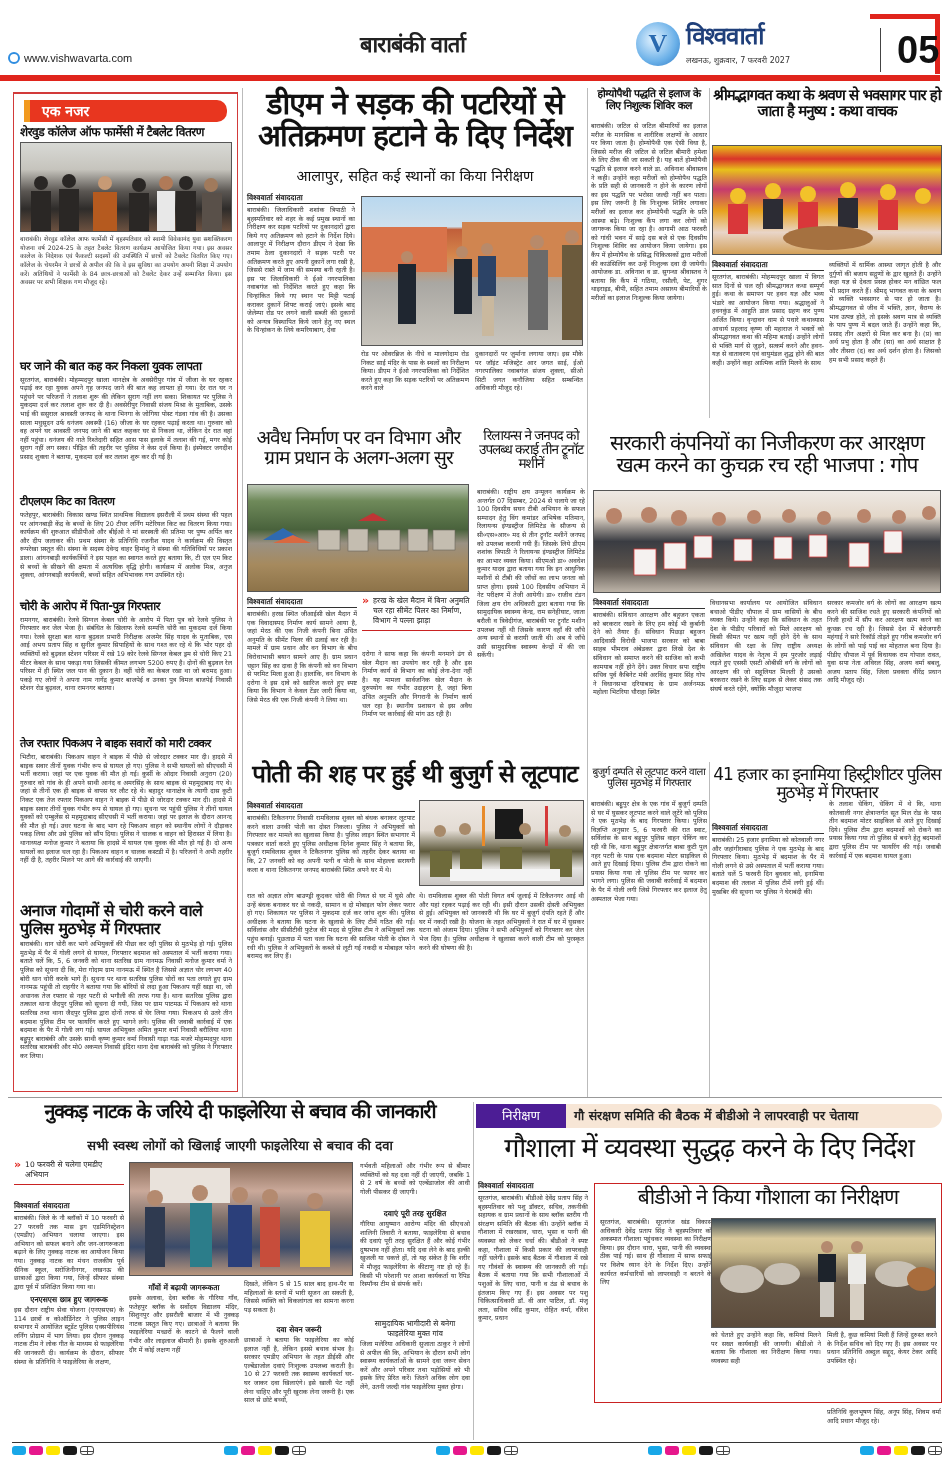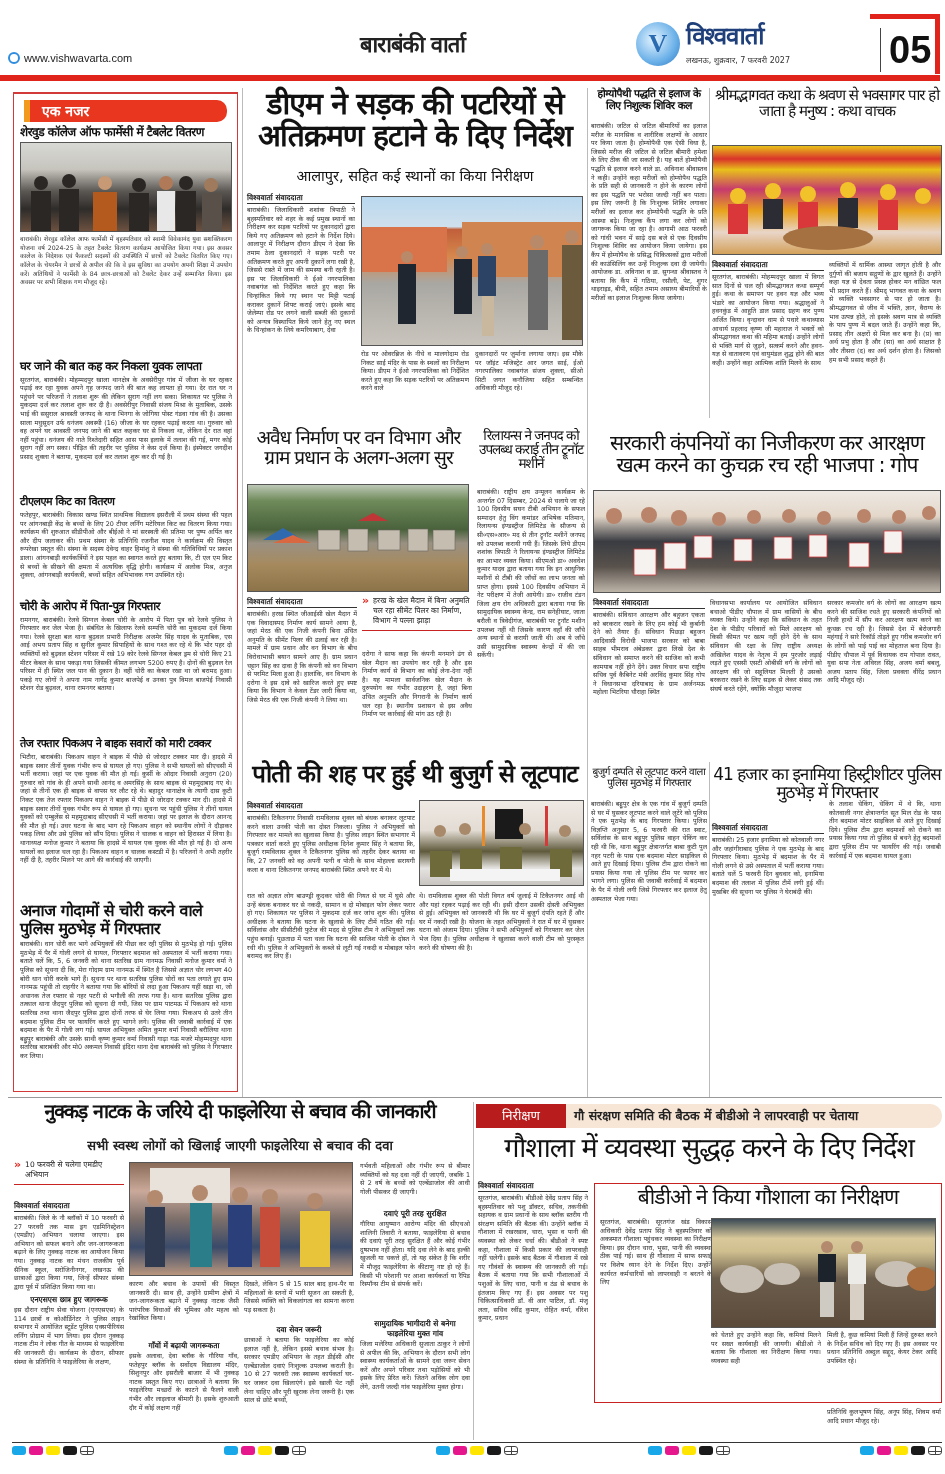--- a/index.html
+++ b/index.html
@@ -6,21 +6,21 @@
 html,body{width:945px;height:1474px;background:#fff;overflow:hidden}
 body{font-family:"DejaVu Sans","Liberation Sans",sans-serif;color:#1a1a1a;position:relative}
 .abs{position:absolute}
 .hdr-site{left:8px;top:52px;font-size:11px;font-family:"Liberation Sans",sans-serif;color:#222;display:flex;align-items:center;gap:4px}
 .ie{width:12px;height:12px;border-radius:50%;border:2px solid #2f8de0;display:inline-block;position:relative}
 .section-name{left:360px;top:28px;font-size:22px;font-weight:bold;color:#222;font-family:"DejaVu Sans",sans-serif;letter-spacing:-1px}
 .logo{left:636px;top:22px;width:44px;height:44px;border-radius:50%;background:radial-gradient(circle at 40% 40%,#e4f3ff,#6ab0e8 60%,#2a74c0);display:flex;align-items:center;justify-content:center;font-family:"Liberation Serif",serif;font-weight:bold;font-size:26px;color:#2a6ab0}
 .brand{left:686px;top:18px;font-size:24px;font-weight:bold;color:#1f3f7a;letter-spacing:-1px}
 .dateline{left:686px;top:54px;font-size:8px;color:#333}
 .pagebox{left:870px;top:14px;width:70px;height:60px;border-top:5px solid #e0241c;border-right:5px solid #e0241c}
-.pagenum{left:880px;top:28px;font-size:38px;font-weight:bold;font-family:"Liberation Sans",sans-serif;border-left:1px solid #444;padding-left:8px;line-height:44px;color:#111}
+.pagenum{left:880px;top:28px;font-size:38px;font-weight:bold;font-family:"Liberation Sans",sans-serif;border-left:1px solid #444;padding-left:16px;line-height:44px;color:#111}
 .redrule{left:0;top:75px;width:940px;height:6px;background:#e0241c}
 .txt{font-size:6.4px;line-height:8.6px;color:#333;text-align:justify;overflow:hidden;font-family:"DejaVu Sans",sans-serif}
 .byline{font-size:7.5px;font-weight:bold;color:#222;border-bottom:1px solid #333;padding-bottom:1px;margin-bottom:2px}
 .h-big{font-weight:bold;color:#111;text-align:center;letter-spacing:-1px;line-height:1.05}
 .h-med{font-weight:bold;color:#111;letter-spacing:-.5px;line-height:1.1}
 .photo{overflow:hidden;border:1px solid #555}
 .leftbox{left:13px;top:92px;width:225px;height:1000px;border:1px solid #d23a3a;border-top:2px solid #d23a3a}
 .eknazar{left:24px;top:100px;width:203px;height:22px;background:#e8361f;border-radius:0 10px 10px 0;color:#fff;font-weight:bold;font-size:14px;padding-left:12px;line-height:22px;border-left:6px solid #f29a1f}
 .pull{display:flex;gap:4px;font-size:7.5px;line-height:10px;color:#222}
 .pull .chev{color:#e0241c;font-weight:bold;font-size:11px}
@@ -135,21 +135,21 @@
         <rect x="200" y="48" width="22" height="95"></rect>
       </g>
   </svg>
 </div>
 <div class="abs txt" style="left:361px;top:350px;width:108px;height:52px">रोड पर ओवरब्रिज के नीचे व मालगोदाम रोड निकट साईं मंदिर के पास के स्थलों का निरीक्षण किया। डीएम ने ईओ नगरपालिका को निर्देशित करते हुए कहा कि सड़क पटरियों पर अतिक्रमण करने वाले</div>
 <div class="abs txt" style="left:475px;top:350px;width:108px;height:52px">दुकानदारों पर जुर्माना लगाया जाए। इस मौके पर जॉइंट मजिस्ट्रेट आर जगत साई, ईओ नगरपालिका नवाबगंज संजय शुक्ला, सीओ सिटी जगत कनौजिया सहित सम्बन्धित अधिकारी मौजूद रहे।</div>
 
 <div class="abs h-med" style="left:590px;top:88px;width:118px;font-size:10.5px;text-align:center;font-weight:bold;color:#111">होम्योपैथी पद्धति से इलाज के लिए निशुल्क शिविर कल</div>
 <div class="abs txt" style="left:591px;top:122px;width:116px;height:290px">बाराबंकी। जटिल से जटिल बीमारियों का इलाज मरीज के मानसिक व शारीरिक लक्षणों के आधार पर किया जाता है। होम्योपैथी एक ऐसी विधा है, जिससे मरीज की जटिल से जटिल बीमारी हमेशा के लिए ठीक की जा सकती है। यह बातें होम्योपैथी पद्धति से इलाज करने वाले डा. अविनाश श्रीवास्तव ने कही। उन्होंने कहा मरीजों को होम्योपैथ पद्धति के प्रति सही से जानकारी न होने के कारण लोगों का इस पद्धति पर भरोसा जल्दी नहीं बन पाता। इस लिए जरूरी है कि निःशुल्क शिविर लगाकर मरीजों का इलाज कर होम्योपैथी पद्धति के प्रति आस्था बढ़े। निःशुल्क कैंप लगा कर लोगों को जागरूक किया जा रहा है। आगामी आठ फरवरी को गांधी भवन में साढ़े दस बजे से एक दिवसीय निःशुल्क शिविर का आयोजन किया जायेगा। इस कैंप में होम्योपैथ के प्रसिद्ध चिकित्सकों द्वारा मरीजों की काउंसिलिंग कर उन्हें निःशुल्क दवा दी जायेगी। आयोजक डा. अविनाश व डा. सुगन्धा श्रीवास्तव ने बताया कि कैंप में गठिया, रसौली, पेट, शुगर थाइराइड, बीपी, सहित तमाम असाध्य बीमारियों के मरीजों का इलाज निःशुल्क किया जायेगा।</div>
 
-<div class="abs h-big" style="left:712px;top:88px;width:230px;font-size:15px;font-weight:normal">श्रीमद्भागवत कथा के श्रवण से भवसागर पार हो जाता है मनुष्य : कथा वाचक</div>
+<div class="abs h-big" style="left:712px;top:88px;width:230px;font-size:15px;font-weight:bold">श्रीमद्भागवत कथा के श्रवण से भवसागर पार हो जाता है मनुष्य : कथा वाचक</div>
 <div class="abs photo" style="left:712px;top:145px;width:230px;height:110px;background:linear-gradient(180deg,#e8c11a 0%,#d9332a 12%,#e8c11a 22%,#c63a6e 40%,#e8a21c 60%,#e9d5c8 80%,#d3a15a 100%)">
   <svg width="230" height="110">
     <g fill="#f2c22a">
         <circle cx="25" cy="50" r="8"></circle>
         <circle cx="60" cy="45" r="8"></circle>
         <circle cx="95" cy="48" r="8"></circle>
         <circle cx="135" cy="44" r="8"></circle>
         <circle cx="175" cy="46" r="8"></circle>
         <circle cx="210" cy="50" r="8"></circle>
       </g>
@@ -300,39 +300,38 @@
     <g>
         <rect x="15" y="44" width="20" height="60" fill="#2f3a50"></rect>
         <rect x="60" y="40" width="22" height="64" fill="#2c7d8a"></rect>
         <rect x="98" y="42" width="24" height="62" fill="#2b3f7a"></rect>
         <rect x="130" y="44" width="20" height="60" fill="#c74d3b"></rect>
         <rect x="170" y="48" width="30" height="56" fill="#e7c43a"></rect>
       </g>
   </svg>
 </div>
 <div class="abs" style="left:129px;top:1280px;width:110px">
-  <div class="txt" style="height:58px">कारण और बचाव के उपायों की विस्तृत जानकारी दी। साथ ही, उन्होंने ग्रामीण क्षेत्रों में जन-जागरूकता बढ़ाने में नुक्कड़ नाटक जैसी पारंपरिक विधाओं की भूमिका और महत्व को रेखांकित किया।</div>
   <div style="font-size:7.5px;font-weight:bold;text-align:center;margin:2px 0">गाँवों में बढ़ायी जागरूकता</div>
   <div class="txt" style="height:82px">इसके अलावा, देवा ब्लॉक के गौरिया गाँव, फतेहपुर ब्लॉक के सर्वोदय विद्यालय मंदिर, सिशुनपुर और इसरौली बाजार में भी नुक्कड़ नाटक प्रस्तुत किए गए। छात्राओं ने बताया कि फाइलेरिया मच्छरों के काटने से फैलने वाली गंभीर और लाइलाज बीमारी है। इसके शुरुआती दौर में कोई लक्षण नहीं</div>
 </div>
 <div class="abs" style="left:244px;top:1280px;width:110px">
   <div class="txt" style="height:42px">दिखते, लेकिन 5 से 15 साल बाद हाथ-पैर या महिलाओं के स्तनों में भारी सूजन आ सकती है, जिससे व्यक्ति को विकलांगता का सामना करना पड़ सकता है।</div>
   <div style="font-size:7.5px;font-weight:bold;text-align:center;margin:2px 0">दवा सेवन जरूरी</div>
   <div class="txt" style="height:98px">छात्राओं ने बताया कि फाइलेरिया का कोई इलाज नहीं है, लेकिन इससे बचाव संभव है। सरकार एमडीए अभियान के तहत डीईसी और एल्बेंडाजोल दवाएं निःशुल्क उपलब्ध कराती है। 10 से 27 फरवरी तक स्वास्थ्य कार्यकर्ता घर-घर जाकर दवा खिलाएंगे। इसे खाली पेट नहीं लेना चाहिए और पूरी खुराक लेना जरूरी है। एक साल से छोटे बच्चों,</div>
 </div>
 <div class="abs" style="left:360px;top:1162px;width:110px">
   <div class="txt" style="height:44px">गर्भवती महिलाओं और गंभीर रूप से बीमार व्यक्तियों को यह दवा नहीं दी जाएगी, जबकि 1 से 2 वर्ष के बच्चों को एल्बेंडाजोल की आधी गोली पीसकर दी जाएगी।</div>
   <div style="font-size:7.5px;font-weight:bold;text-align:center;margin:2px 0">दवाएं पूरी तरह सुरक्षित</div>
   <div class="txt" style="height:96px">गौरिया आयुष्मान आरोग्य मंदिर की सीएचओ शालिनी तिवारी ने बताया, फाइलेरिया से बचाव की दवाएं पूरी तरह सुरक्षित हैं और कोई गंभीर दुष्प्रभाव नहीं होता। यदि दवा लेने के बाद हल्की खुजली या चकत्ते हों, तो यह संकेत है कि शरीर में मौजूद फाइलेरिया के कीटाणु नष्ट हो रहे हैं। किसी भी परेशानी पर आशा कार्यकर्ता या रैपिड रिस्पॉन्स टीम से संपर्क करें।</div>
-  <div style="font-size:7.5px;font-weight:bold;text-align:center;margin:2px 0">सामुदायिक भागीदारी से बनेगा फाइलेरिया मुक्त गांव</div>
+  <div style="font-size:7.5px;font-weight:normal;text-align:center;margin:2px 0">सामुदायिक भागीदारी से बनेगा फाइलेरिया मुक्त गांव</div>
   <div class="txt" style="height:72px">जिला मलेरिया अधिकारी सुजाता ठाकुर ने लोगों से अपील की कि, अभियान के दौरान सभी लोग स्वास्थ्य कार्यकर्ताओं के सामने दवा जरूर सेवन करें और अपने परिवार तथा पड़ोसियों को भी इसके लिए प्रेरित करें। जितने अधिक लोग दवा लेंगे, उतनी जल्दी गांव फाइलेरिया मुक्त होगा।</div>
 </div>
 
 <div class="abs" style="left:476px;top:1104px;width:466px;height:24px;background:#f7e6d6;border-radius:0 12px 12px 0"></div>
-<div class="abs" style="left:476px;top:1104px;width:90px;height:24px;background:#b91c1c;color:#fff;font-size:13px;line-height:24px;text-align:center">निरीक्षण</div>
+<div class="abs" style="left:476px;top:1104px;width:90px;height:24px;background:#4c1d95;color:#fff;font-size:13px;line-height:24px;text-align:center">निरीक्षण</div>
 <div class="abs" style="left:574px;top:1106px;width:366px;font-size:12.5px;font-weight:bold;color:#222;line-height:20px">गौ संरक्षण समिति की बैठक में बीडीओ ने लापरवाही पर चेताया</div>
 <div class="abs h-big" style="left:476px;top:1134px;width:466px;font-size:27px;font-weight:normal;color:#111">गौशाला में व्यवस्था सुद्धढ़ करने के दिए निर्देश</div>
 <div class="abs" style="left:478px;top:1180px;width:110px">
   <div class="byline">विश्ववार्ता संवाददाता</div>
   <div class="txt" style="height:280px">सूरतगंज, बाराबंकी। बीडीओ देवेंद्र प्रताप सिंह ने बृहस्पतिवार को पशु डॉक्टर, सचिव, तकनीकी सहायक व ग्राम प्रधानों के साथ ब्लॉक स्तरीय गौ संरक्षण समिति की बैठक की। उन्होंने ब्लॉक में गौशाला में रखरखाव, चारा, भूसा व पानी की व्यवस्था को लेकर चर्चा की। बीडीओ ने स्पष्ट कहा, गौशाला में किसी प्रकार की लापरवाही नहीं चलेगी। इसके बाद बैठक में गौशाला में रखे गए गौवंशों के स्वास्थ्य की जानकारी ली गई। बैठक में बताया गया कि सभी गौशालाओं में पशुओं के लिए चारा, पानी व ठंड से बचाव के इंतजाम किए गए हैं। इस अवसर पर पशु चिकित्साधिकारी डॉ. वी आर पाटिल, डॉ. मंजू लता, सचिव रवींद्र कुमार, रोहित वर्मा, वीरेश कुमार, प्रधान</div>
 </div>
 <div class="abs" style="left:594px;top:1183px;width:348px;height:220px;border:1px solid #c92222"></div>
 <div class="abs h-big" style="left:594px;top:1186px;width:348px;font-size:21px;font-weight:normal;color:#111">बीडीओ ने किया गौशाला का निरीक्षण</div>
 <div class="abs txt" style="left:600px;top:1218px;width:112px;height:180px">सूरतगंज, बाराबंकी। सूरतगंज खंड विकास अधिकारी देवेंद्र प्रताप सिंह ने बृहस्पतिवार को अकस्मात गौशाला पहुंचकर व्यवस्था का निरीक्षण किया। इस दौरान चारा, भूसा, पानी की व्यवस्था ठीक पाई गई। साथ ही गौशाला में साफ सफाई पर विशेष ध्यान देने के निर्देश दिए। उन्होंने कार्यरत कर्मचारियों को लापरवाही न बरतने के लिए</div>
 <div class="abs photo" style="left:711px;top:1218px;width:225px;height:110px;background:linear-gradient(180deg,#3a4a55 0%,#d9c89a 18%,#cfbf8f 30%,#6b5d4c 55%,#5b4a3a 100%)">

